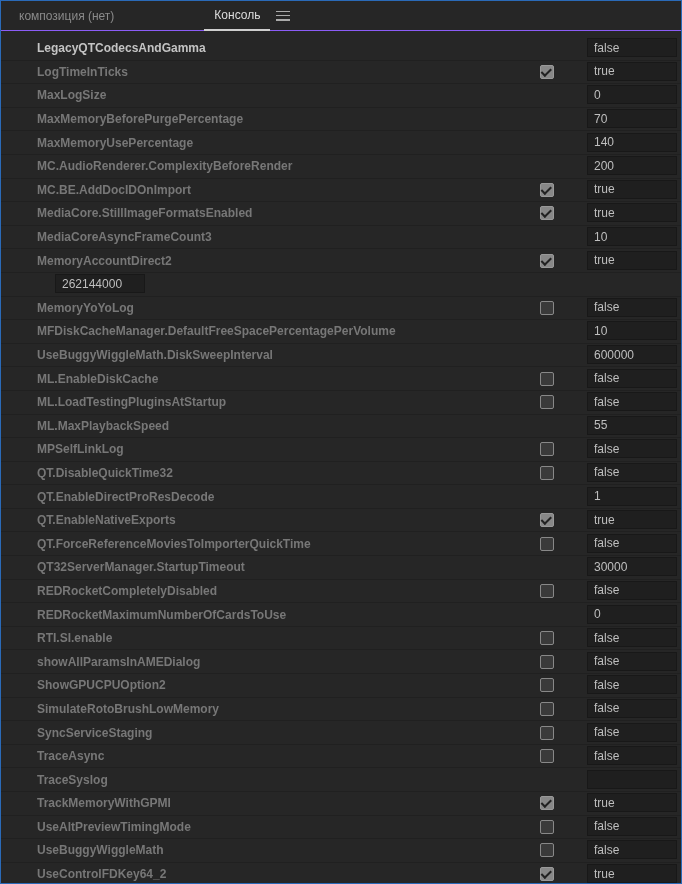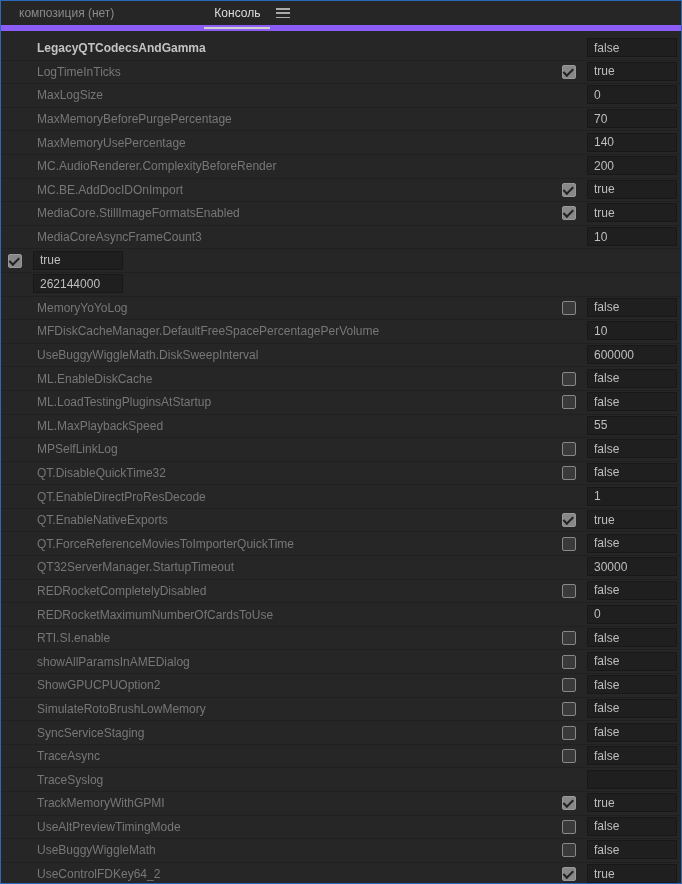--- a/index.html
+++ b/index.html
@@ -18,21 +18,21 @@
     background: #262626;
     border: 1px solid #2a6ab8;
     display: flex;
     flex-direction: column;
   }
   .tab-bar {
     height: 30px;
     background: #262626;
     display: flex;
     align-items: center;
-    border-bottom: 6px solid #8b5cf6;
+    border-bottom: 1px solid #8b5cf6;
     padding: 0 8px;
   }
   .tab {
     padding: 0 10px;
     height: 30px;
     display: flex;
     align-items: center;
     color: #8a8a8a;
     cursor: pointer;
     font-size: 12px;
@@ -56,28 +56,30 @@
   .rows {
     flex: 1;
     overflow: hidden;
     padding-top: 6px;
   }
   .row {
     display: flex;
     align-items: center;
     height: 23.6px;
     border-bottom: 1px solid #202020;
+    gap: 22px;
   }
   .col-name {
     flex: 1;
     padding-left: 36px;
     color: #777;
     font-size: 12px;
     overflow: hidden;
     white-space: nowrap;
+    font-weight: bold;
   }
   .col-name.bold { color: #c4c4c4; font-weight: 600; }
   .col-check {
     width: 28px;
     display: flex;
     justify-content: center;
     align-items: center;
   }
   .cb {
     width: 14px; height: 14px;
@@ -169,20 +171,21 @@
           <div class="cb checked"></div>
         </div>
         <div class="col-value">true</div>
       </div>
       <div class="row">
         <div class="col-name">MediaCoreAsyncFrameCount3</div>
         <div class="col-check"></div>
         <div class="col-value">10</div>
       </div>
       <div class="row">
+        <div class="col-name">MemoryAccountDirect2</div>
         <div class="col-check">
           <div class="cb checked"></div>
         </div>
         <div class="col-value">true</div>
       </div>
       <div class="row">
         <div class="col-check"></div>
         <div class="col-value">262144000</div>
       </div>
       <div class="row">

